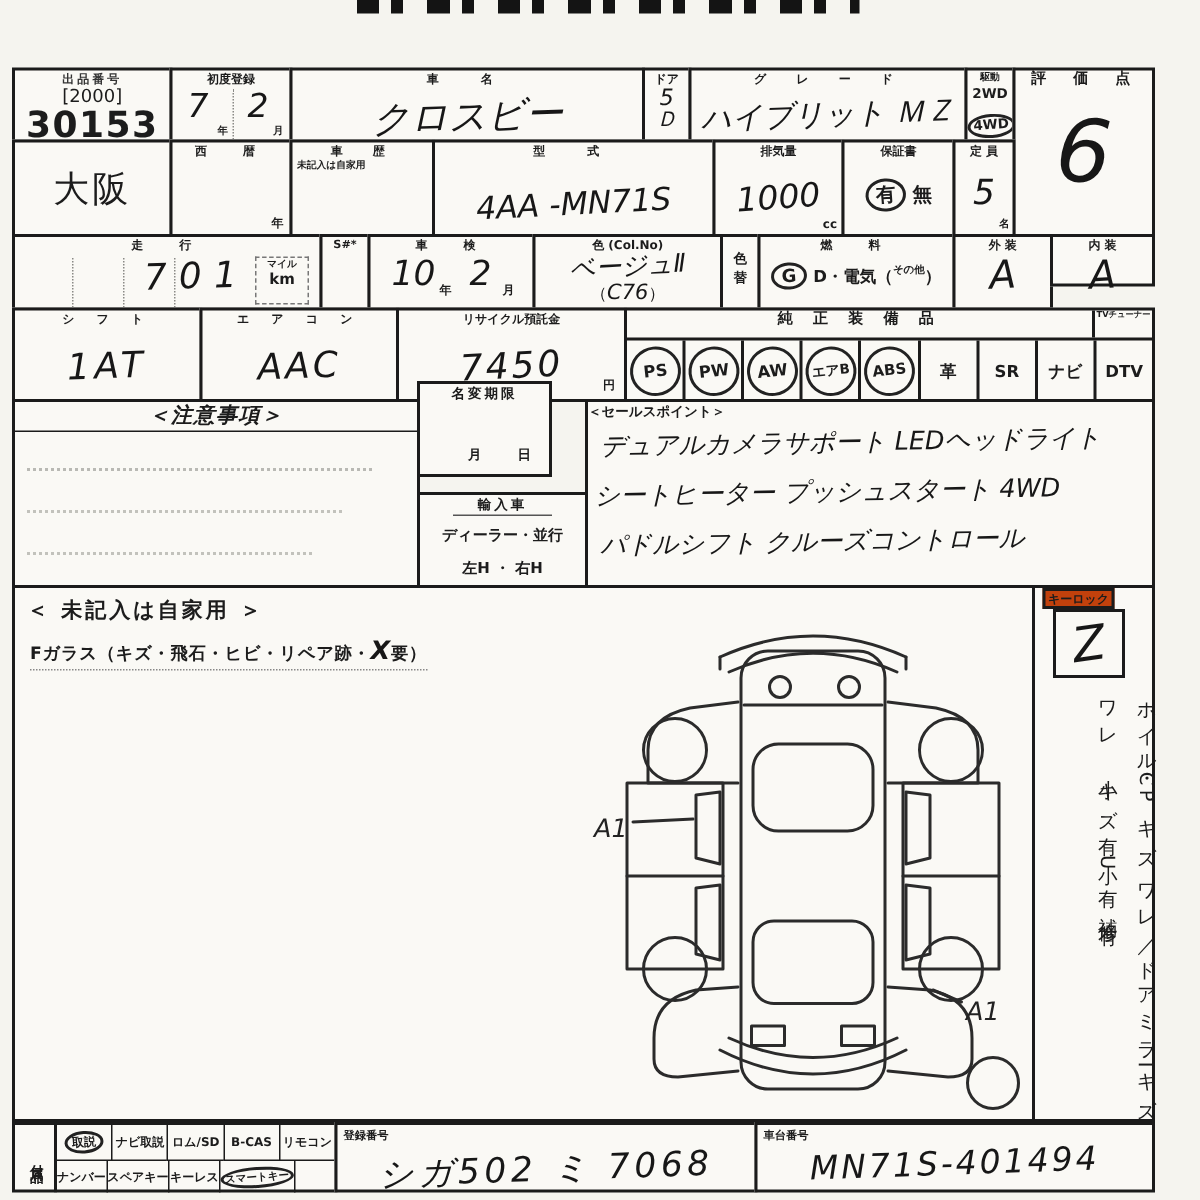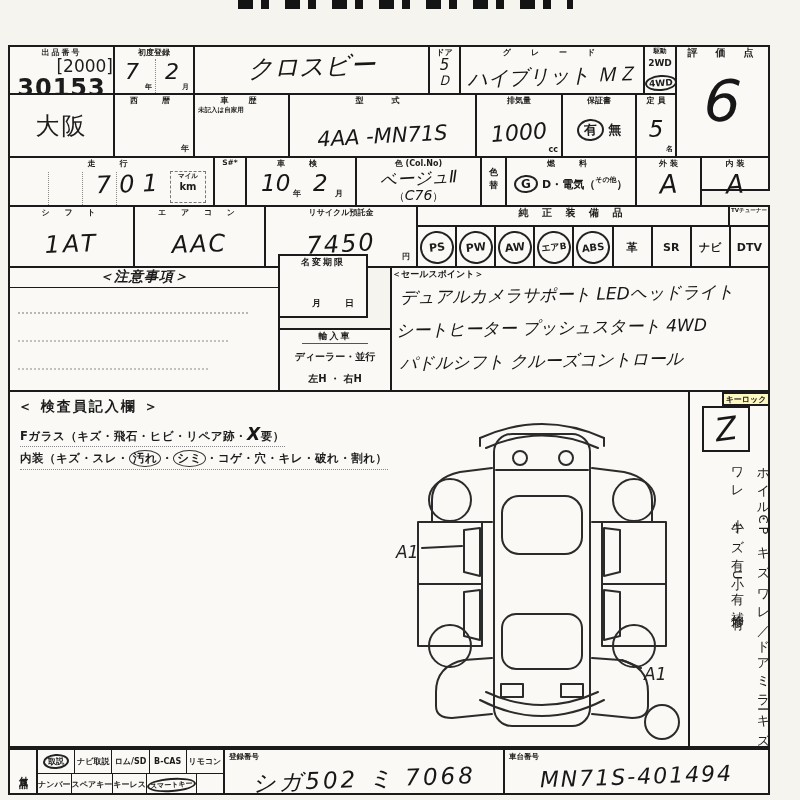--- a/index.html
+++ b/index.html
@@ -29,34 +29,35 @@
   .insline{font-size:11.5px;font-weight:bold;letter-spacing:0.5px;border-bottom:1.5px dotted #888;padding-bottom:2px;white-space:nowrap;}
   .vert{writing-mode:vertical-rl;text-orientation:mixed;}
 </style>
 </head>
 <body>
 
 <div class="titlefrag"></div>
 
 <div class="cell" style="left:8px;top:45px;width:107px;height:50px;">
   <div class="lbl-s" style="letter-spacing:2px;color:#333;">出品番号</div>
-  <div style="font-size:17px;text-align:right;line-height:1;">[2000]</div>
+  <div style="font-size:12px;text-align:center;line-height:1;">[2000]</div>
   <div style="font-size:24px;font-weight:bold;text-align:center;line-height:1.1;letter-spacing:1px;">30153</div>
 </div>
 
 <div class="cell" style="left:113px;top:45px;width:82px;height:50px;">
   <div class="lbl-s">初度登録</div>
   <div class="dotv" style="left:40px;top:12px;height:34px;"></div>
   <span class="hw" style="position:absolute;left:10px;top:12px;font-size:22px;">7</span>
   <span style="position:absolute;left:30px;bottom:1px;font-size:7px;font-weight:bold;">年</span>
   <span class="hw" style="position:absolute;left:50px;top:12px;font-size:22px;">2</span>
   <span style="position:absolute;right:4px;bottom:1px;font-size:7px;font-weight:bold;">月</span>
 </div>
 
 <div class="cell" style="left:193px;top:45px;width:237px;height:50px;">
+  <div class="lbl-s" style="letter-spacing:10px;">車　名</div>
   <div class="hw" style="font-size:25px;text-align:center;margin-top:3px;transform:rotate(-2deg);">クロスビー</div>
 </div>
 
 <div class="cell" style="left:428px;top:45px;width:33px;height:50px;">
   <div class="lbl-s">ドア</div>
   <div class="hw" style="font-size:15px;text-align:center;line-height:1;">5</div>
   <div class="hw" style="font-size:14px;text-align:center;line-height:1.1;">Ｄ</div>
 </div>
 
 <div class="cell" style="left:459px;top:45px;width:186px;height:50px;">
@@ -242,29 +243,26 @@
 </div>
 
 <div class="cell" style="left:390px;top:266px;width:380px;height:126px;">
   <div style="font-size:9px;font-weight:bold;">＜セールスポイント＞</div>
   <div class="hw" style="font-size:17px;margin:2px 0 0 8px;transform:rotate(-1deg);white-space:nowrap;">デュアルカメラサポート LEDヘッドライト</div>
   <div class="hw" style="font-size:17px;margin:10px 0 0 4px;transform:rotate(-1deg);white-space:nowrap;">シートヒーター プッシュスタート 4WD</div>
   <div class="hw" style="font-size:17px;margin:10px 0 0 8px;transform:rotate(-1deg);white-space:nowrap;">パドルシフト クルーズコントロール</div>
 </div>
 
 <div class="cell" style="left:8px;top:390px;width:762px;height:358px;">
-  <div style="position:absolute;left:8px;top:6px;font-size:14px;font-weight:bold;letter-spacing:2px;">＜ 検査員記入欄 ＞</div>
+  <div style="position:absolute;left:8px;top:6px;font-size:14px;font-weight:bold;letter-spacing:2px;">＜ 未記入は自家用 ＞</div>
 
   <div class="insline" style="position:absolute;left:10px;top:32px;">
     <span>Fガラス（キズ・飛石・ヒビ・リペア跡・</span><span class="hw" style="font-size:17px;font-weight:bold;">X</span><span>要）</span>
   </div>
 
-  <div class="insline" style="position:absolute;left:10px;top:58px;">
-    <span>内装（キズ・スレ・</span><span class="circ-thin">汚れ</span><span>・</span><span class="circ-thin">シミ</span><span>・コゲ・穴・キレ・破れ・割れ）</span>
-  </div>
 
 
   <div class="abs" style="left:678px;top:0;width:0;height:358px;border-left:2px solid #1b1b1b;"></div>
 
   <svg class="abs" style="left:384px;top:4px;" width="292" height="352" viewBox="0 0 292 352">
     <g fill="none" stroke="#2b2b2b" stroke-width="2" stroke-linecap="round" stroke-linejoin="round">
 
       <path d="M86,42 Q148,14 210,42"></path>
       <path d="M92,52 Q148,27 204,52"></path>
       <path d="M86,42 L86,50 M210,42 L210,50"></path>
@@ -308,21 +306,21 @@
 
       <path d="M28,152 L68,150"></path>
       <path d="M247,272 L228,264"></path>
 
       <circle cx="268" cy="326" r="17"></circle>
     </g>
     <text x="2" y="162" font-size="17" font-style="italic" fill="#222">A1</text>
     <text x="250" y="284" font-size="17" font-style="italic" fill="#222">A1</text>
   </svg>
 
-  <div class="abs" style="left:712px;top:0px;width:48px;height:14px;border:2px solid #1b1b1b;background:#fef9c3;font-size:8px;font-weight:bold;text-align:center;line-height:11px;">キーロック</div>
+  <div class="abs" style="left:685px;top:0px;width:48px;height:14px;border:2px solid #1b1b1b;background:#c2410c;font-size:8px;font-weight:bold;text-align:center;line-height:11px;">キーロック</div>
   <div class="abs" style="left:692px;top:14px;width:48px;height:46px;border:2px solid #1b1b1b;background:#faf9f5;text-align:center;">
     <span class="hw" style="font-size:32px;line-height:42px;display:inline-block;transform:rotate(-8deg);">Z</span>
   </div>
 
   <div class="vert abs" style="left:686px;top:66px;width:80px;height:296px;font-size:13px;letter-spacing:3px;line-height:2.0;font-weight:500;">ホイル・CPキズ ワレ／ドアミラーキズ ワレ　小キズ有　小U有　補修有</div>
 </div>
 
 <div class="cell" style="left:8px;top:748px;width:30px;height:47px;padding:0;">
   <div class="vert" style="width:100%;height:100%;font-size:9px;font-weight:bold;letter-spacing:2px;display:flex;align-items:center;justify-content:center;">付属品</div>
 </div>

